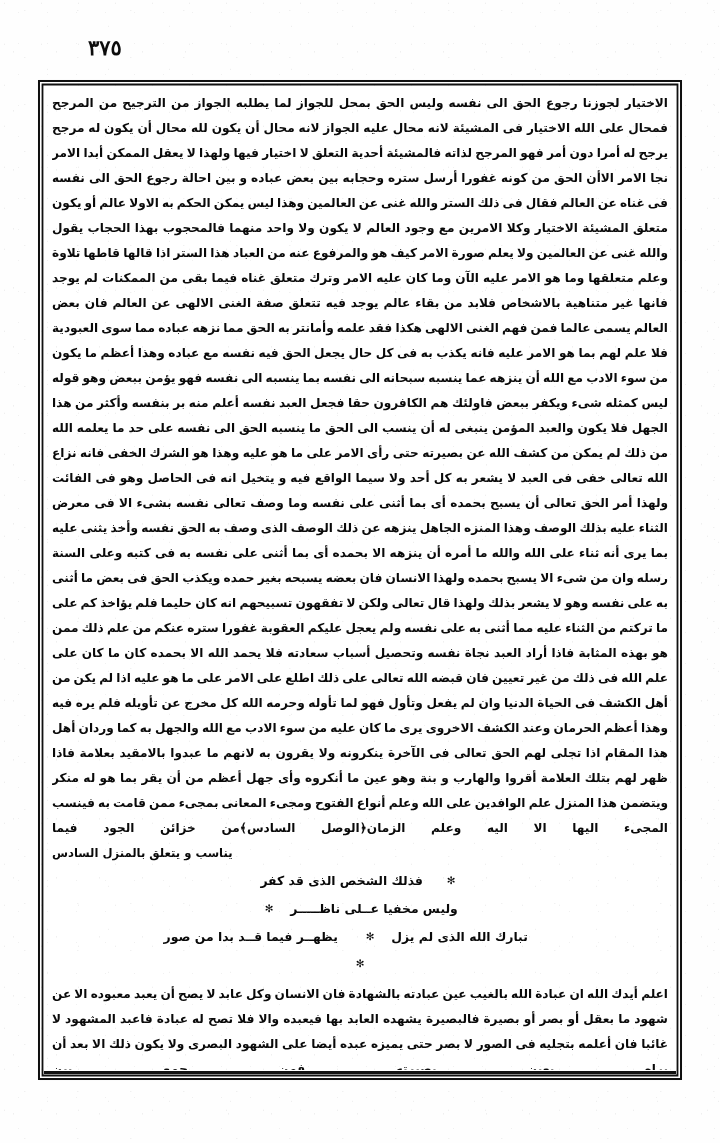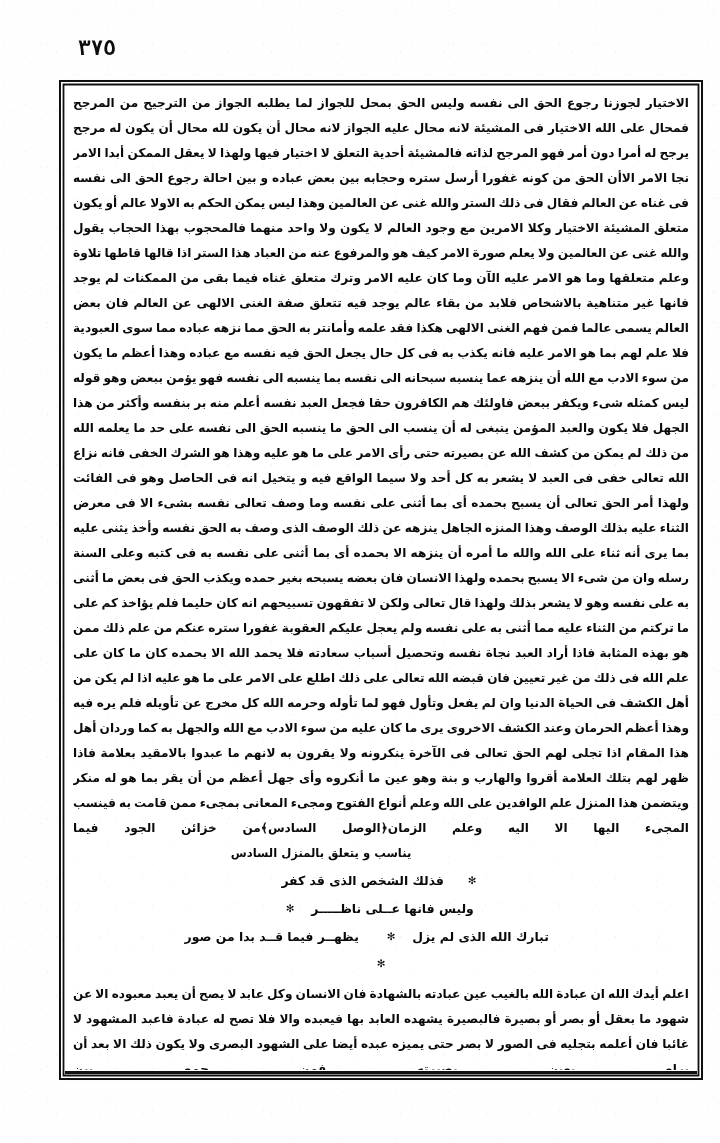--- a/index.html
+++ b/index.html
@@ -34,41 +34,40 @@
       radial-gradient(circle at 78% 61%, #000 0.5px, transparent 0.8px),
       radial-gradient(circle at 31% 88%, #000 0.5px, transparent 0.8px),
       radial-gradient(circle at 65% 41%, #000 0.4px, transparent 0.7px);
     background-size: 37px 41px, 53px 47px, 61px 43px, 43px 59px, 29px 31px;
   }
 
   
   .page-number {
     position: absolute;
     top: 36px;
-    left: 78px;
-    font-family: Liberation Mono, monospace;
+    left: 88px;
+    font-family: Liberation Sans, sans-serif;
     font-size: 21px;
     font-weight: 700;
     letter-spacing: 1px;
     color: #0c0c0c;
     direction: rtl;
   }
 
   
   .frame {
     position: absolute;
     left: 38px;
     top: 80px;
     width: 644px;
     height: 1000px;
     border: 2.2px solid #111;
     box-shadow: 0 0 0 1.6px #fff inset, 0 0 0 3.4px #111 inset;
     box-sizing: border-box;
     background: #ffffff;
-    margin-left: 21px;
   }
 
   .text-area {
     position: absolute;
     left: 12px;
     right: 12px;
     top: 9px;
     bottom: 8px;
     overflow: hidden;
   }
@@ -93,21 +92,21 @@
   }
 
   .section-mark {
     font-weight: 700;
     white-space: nowrap;
   }
 
   
   .subline {
     direction: rtl;
-    text-align: center;
+    text-align: left;
     font-size: 11.6px;
     font-weight: 600;
     color: #0a0a0a;
     line-height: 22px;
     letter-spacing: -0.3px;
     margin: 1px 0 2px 0;
     padding-right: 120px;
   }
 
   
@@ -178,21 +177,21 @@
       <div class="subline">يناسب و يتعلق بالمنزل السادس</div>
 
       <div class="poem">
 
         <div class="verse">
           <span class="sep">✻</span>
           <span class="hemistich left">فذلك الشخص الذى قد كفر</span>
         </div>
 
         <div class="verse">
-          <span class="hemistich right">وليس فانها عــلى ناظـــــر</span>
+          <span class="hemistich right">وليس مخفيا عــلى ناظـــــر</span>
           <span class="sep">✻</span>
         </div>
 
         <div class="verse indent-right">
           <span class="hemistich right">تبارك الله الذى لم يزل</span>
           <span class="sep">✻</span>
           <span class="hemistich left">يظهــر فيما قــد بدا من صور</span>
         </div>
 
         <div class="verse indent-right">

